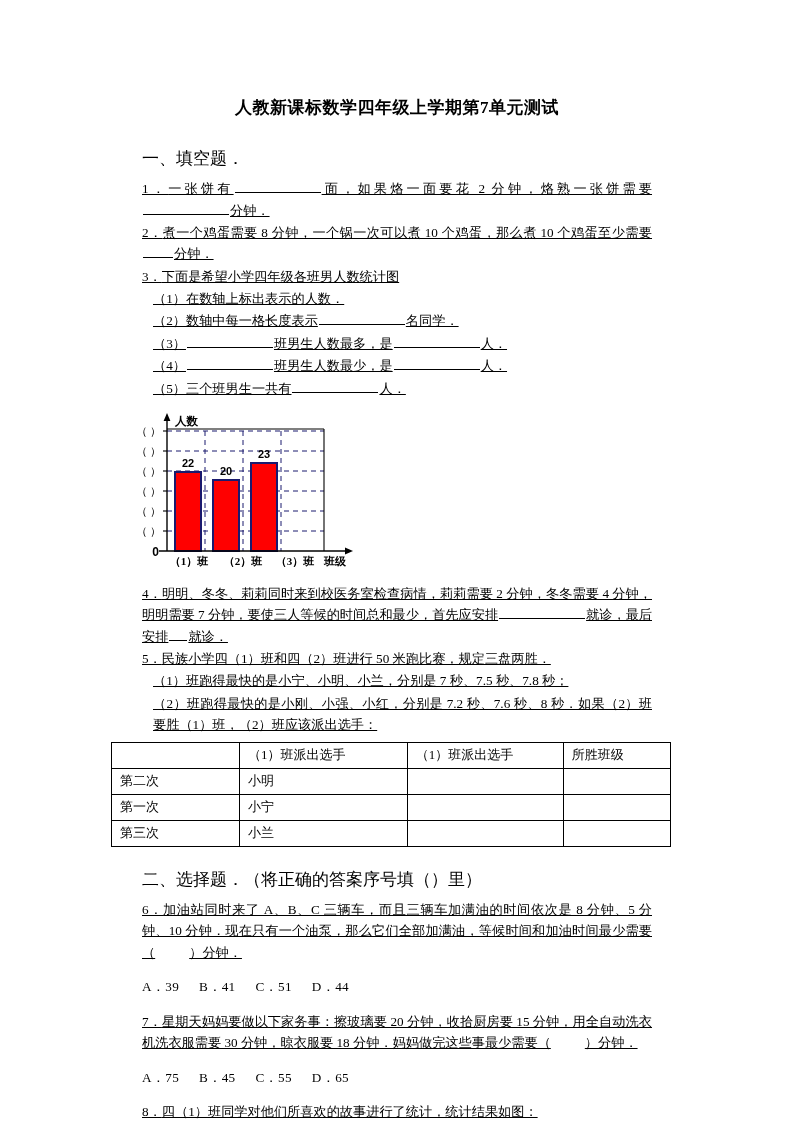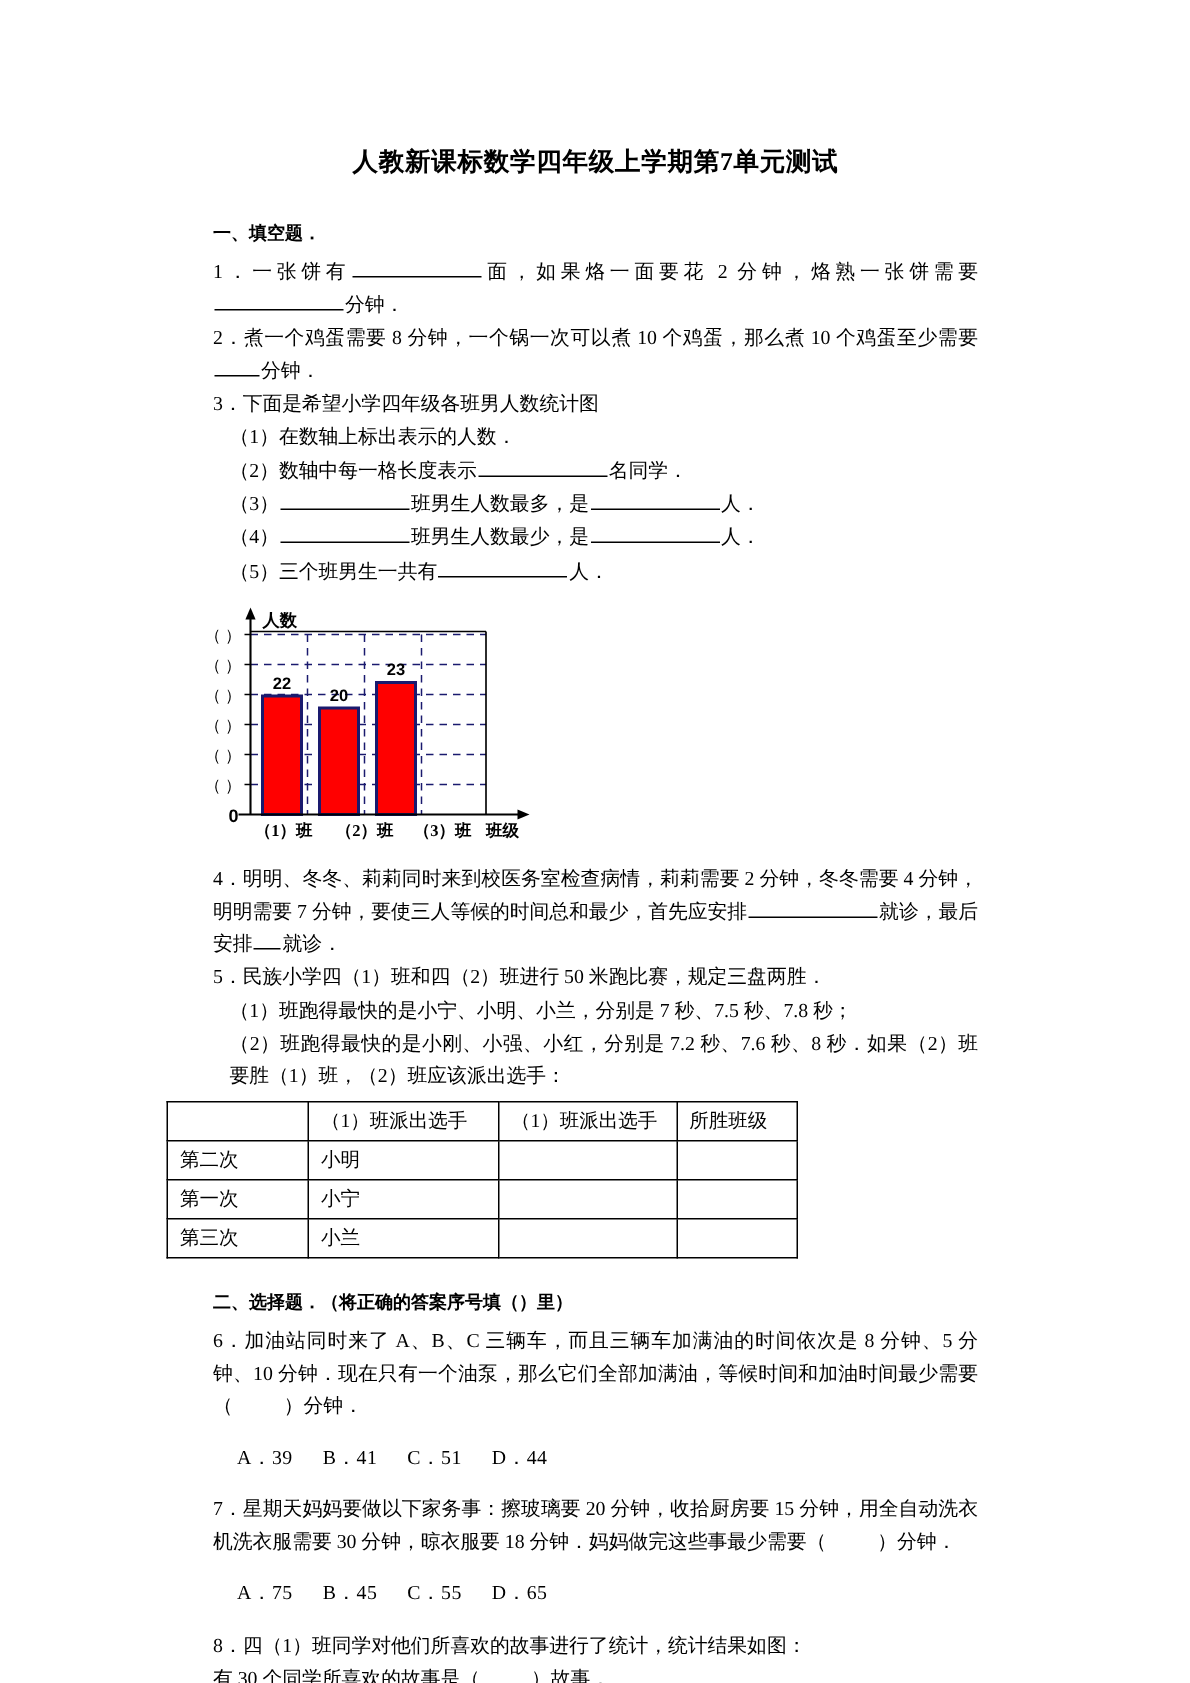--- a/index.html
+++ b/index.html
@@ -31,31 +31,32 @@
   }
   .doc-title {
     text-align: center;
     font-size: 17px;
     font-weight: bold;
     letter-spacing: 0.5px;
     margin: 0 0 26px 0;
     line-height: 1.4;
   }
   .section-head {
-    font-size: 12px;
-    font-weight: bold;
+    font-size: 17px;
+    font-weight: normal;
     margin: 0 0 6px 0;
     line-height: 1.55;
   }
   .q {
     font-size: 13.2px;
     line-height: 1.62;
     margin: 0 0 1px 0;
     text-align: justify;
     text-justify: inter-ideograph;
+    text-decoration: underline;
   }
   .q.sub {
     padding-left: 11px;
   }
   .blank {
     display: inline-block;
     border-bottom: 1px solid #000;
     height: 1em;
     vertical-align: baseline;
     margin: 0 1px;
@@ -80,42 +81,41 @@
     left: -33px;
     top: 0;
     width: 250px;
     height: 158px;
   }
   .chart svg { display: block; }
 
   
   table.match {
     border-collapse: collapse;
-    width: 421px;
+    width: 560px;
     margin: 6px 0 6px -31px;
     font-size: 13px;
   }
   table.match td, table.match th {
     border: 1px solid #000;
     padding: 3px 8px;
     height: 19px;
     text-align: left;
     font-weight: normal;
     line-height: 1.45;
   }
   table.match td.c0, table.match th.c0 { width: 112px; }
   table.match td.c1, table.match th.c1 { width: 152px; }
   table.match td.c2, table.match th.c2 { width: 140px; }
   table.match td.c3, table.match th.c3 { width: 91px; }
   .spacer-14 { height: 14px; }
   .opts {
     font-size: 13.2px;
     line-height: 1.62;
     letter-spacing: 0.3px;
-    margin-left: 16px;
   }
   .opts span { margin-right: 20px; }
 </style>
 </head>
 <body>
 
 <div class="page">
   <div class="content">
 
     <h1 class="doc-title">人教新课标数学四年级上学期第7单元测试</h1>

